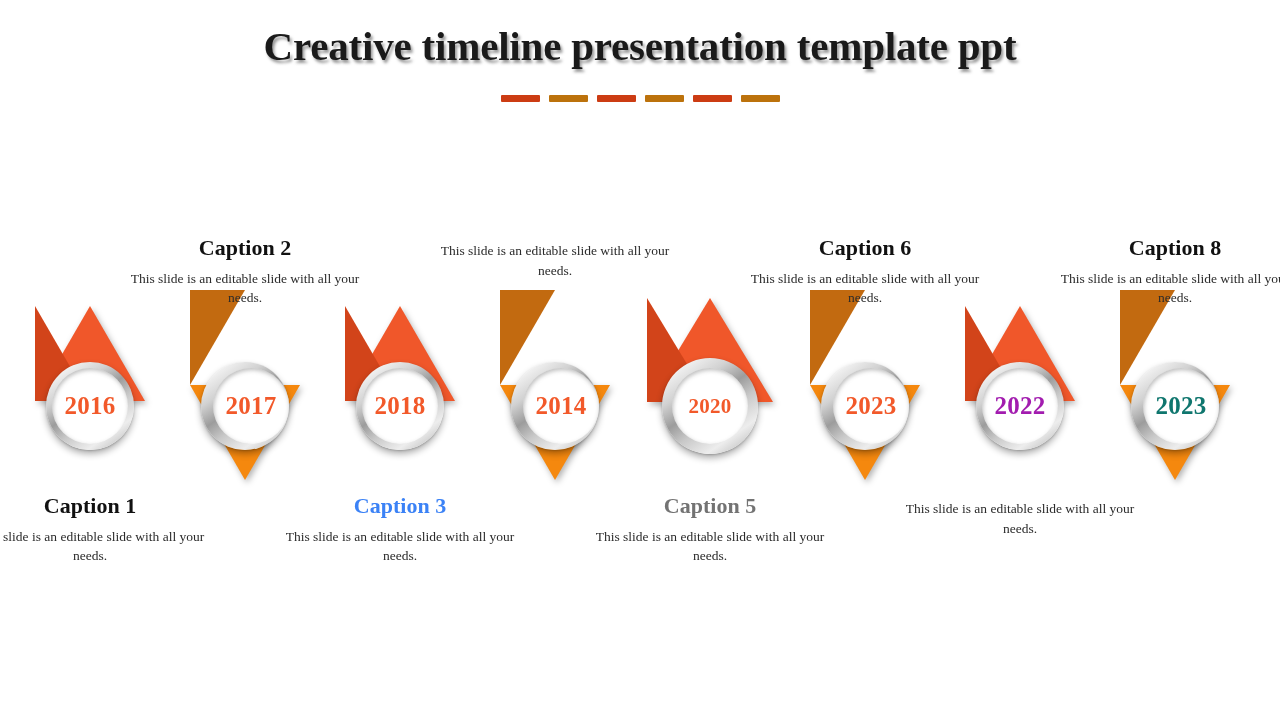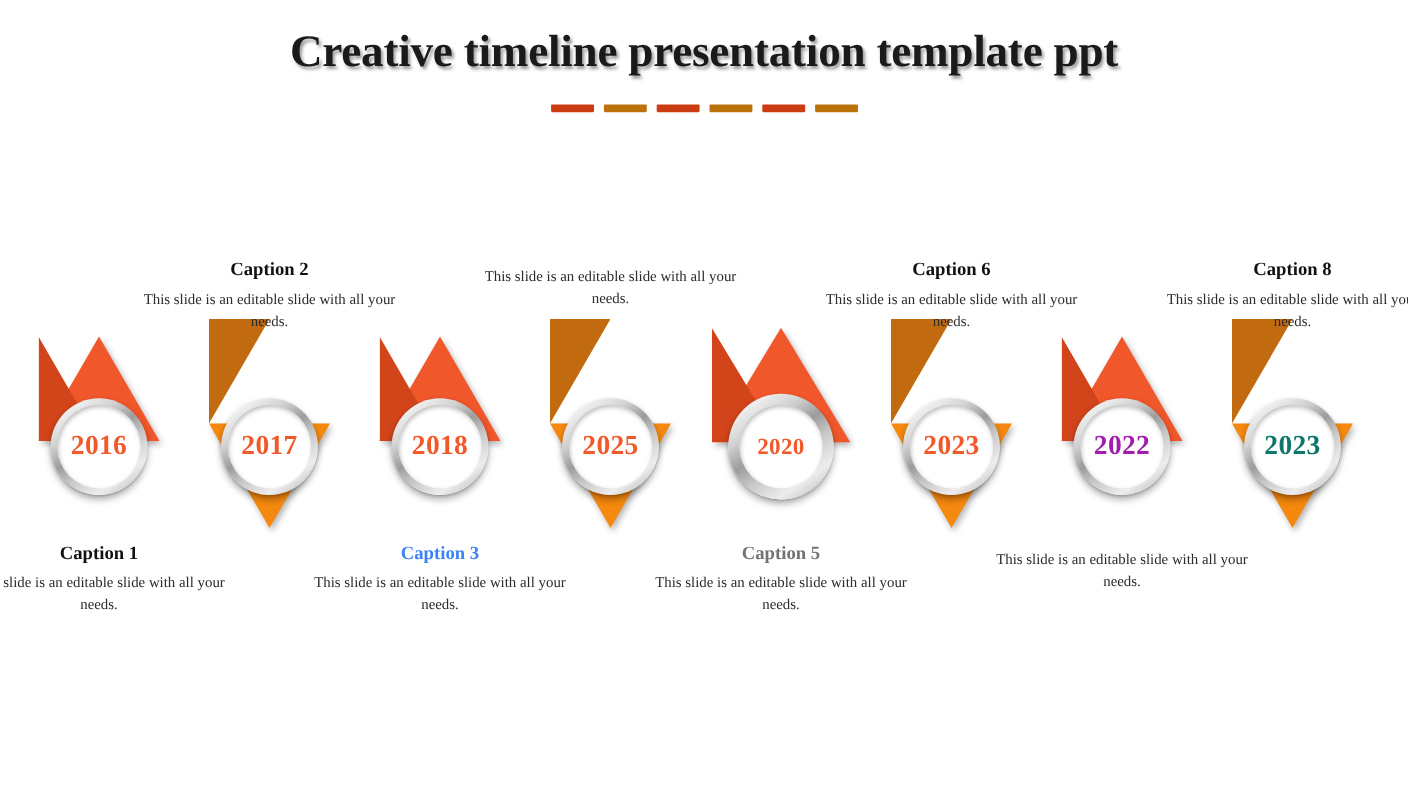--- a/index.html
+++ b/index.html
@@ -157,37 +157,37 @@
     align-items: center;
     justify-content: center;
     font-family: "Liberation Serif", "DejaVu Serif", serif;
     font-size: 25px;
     font-weight: 700;
     letter-spacing: 0.3px;
   }
 
   
   .node.up   .circle { top: 362px; }
-  .node.down .circle { top: 362px; }
+  .node.down .circle { top: 362px; justify-content: flex-end; }
   .node.big  .circle { top: 358px; }
 
   
   .caption {
     position: absolute;
     left: 50%;
     width: 230px;
     margin-left: -115px;
     text-align: center;
   }
   .caption.above { top: 234px; }
   .caption.below { top: 492px; }
 
   .caption-title {
     font-family: "Liberation Serif", "DejaVu Serif", serif;
-    font-size: 17px;
+    font-size: 22px;
     font-weight: 700;
     color: #111111;
     line-height: 1.25;
     white-space: nowrap;
   }
   .caption-body {
     margin-top: 7px;
     font-family: "Liberation Serif", "DejaVu Serif", serif;
     font-size: 13.5px;
     font-weight: 400;
@@ -250,21 +250,21 @@
           <div class="caption-title" style="color: #3b82f6;">Caption 3</div>
           <div class="caption-body" style="color: rgb(43, 43, 43);">This slide is an editable slide with all your needs.</div>
         </div>
       </div>
       <div class="node down" style="left: 555px;">
         <div class="tri-wrap tri-down-wrap">
           <div class="tri tri-down" style="border-top: 95px solid rgb(245, 136, 14); border-left-width: 55px; border-right-width: 55px;"></div>
           <div class="fold fold-down" style="width: 55px; height: 95px; background: rgb(194, 106, 16); left: 0px; top: -95px;"></div>
         </div>
         <div class="circle">
-          <div class="circle-inner" style="color: rgb(242, 89, 42);">2025</div>
+          <div class="circle-inner" style="color: rgb(242, 89, 42);">2014</div>
         </div>
         <div class="caption above">
           <div class="caption-body" style="color: rgb(43, 43, 43);">This slide is an editable slide with all your needs.</div>
         </div>
       </div>
       <div class="node up big" style="left: 710px;">
         <div class="tri-wrap tri-up-wrap">
           <div class="tri tri-up" style="border-bottom: 104px solid rgb(240, 87, 42); border-left-width: 63px; border-right-width: 63px;"></div>
           <div class="fold fold-up" style="width: 63px; height: 104px; background: rgb(210, 68, 26); left: 0px; top: 0px;"></div>
         </div>

